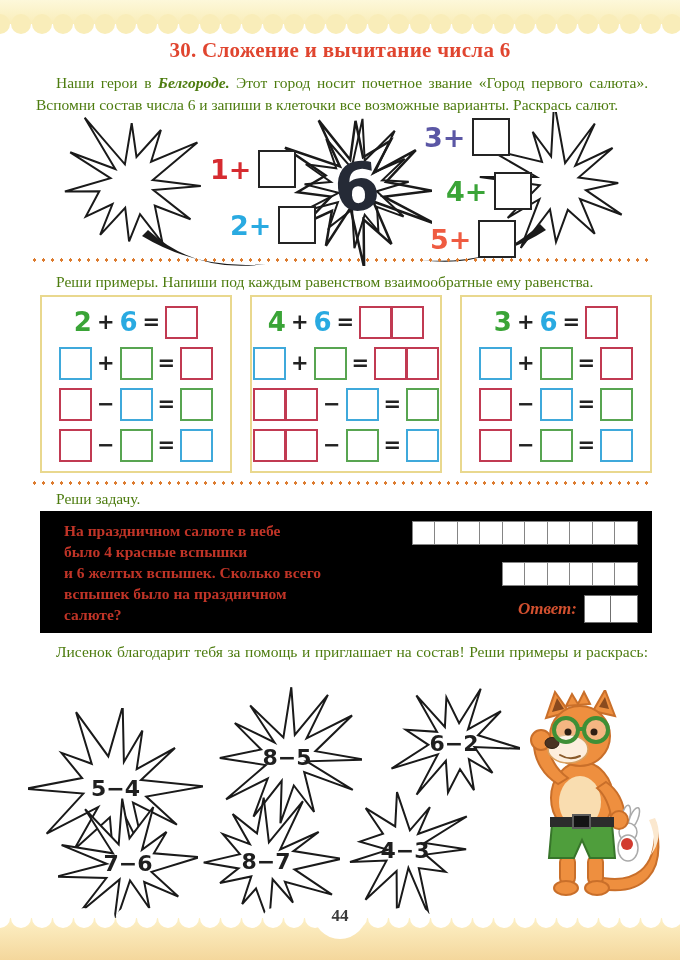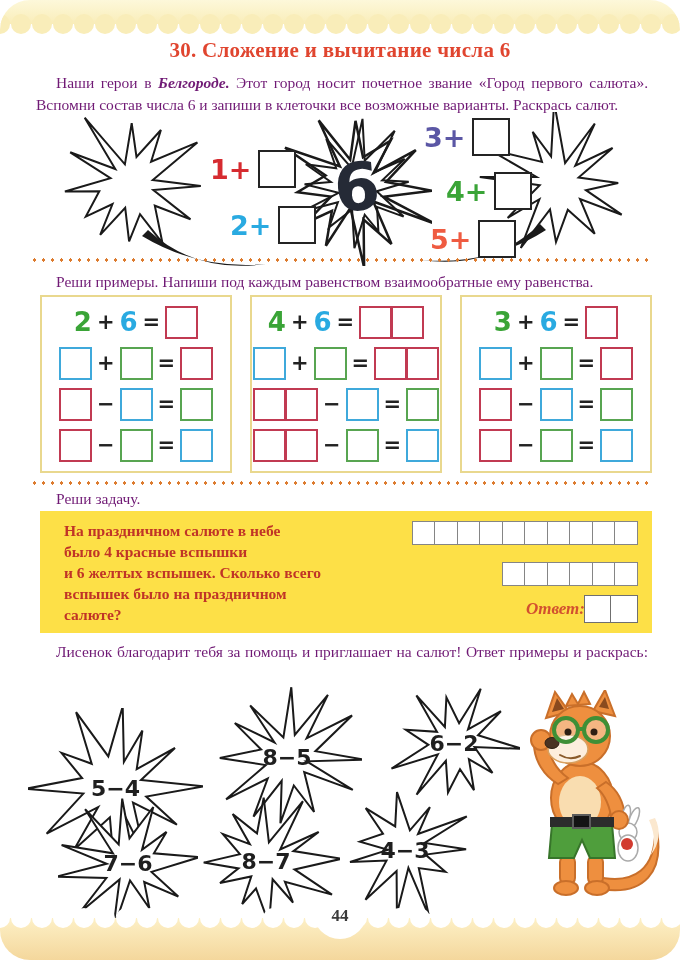--- a/index.html
+++ b/index.html
@@ -1,30 +1,30 @@
 <!DOCTYPE html>
 <html><head>
 <meta charset="utf-8">
 <style>
   html,body{margin:0;padding:0;}
   body{width:680px;height:960px;background:#fff;font-family:"Liberation Serif","DejaVu Serif",serif;}
-  .page{position:relative;width:680px;height:960px;overflow:hidden;background:#fff;border-radius:30px;}
+  .page{position:relative;width:680px;height:960px;overflow:hidden;background:#fff;}
 
   
   .band{position:absolute;left:0;width:680px;z-index:10;}
   .band-top{top:0;height:36px;}
   .band-bottom{bottom:0;height:56px;}
   .page-num{position:absolute;left:0;right:0;top:906px;text-align:center;
     font:bold 17px "Liberation Serif","DejaVu Serif",serif;color:#3a3a3a;z-index:12;}
 
   
   .title{position:absolute;top:38px;left:0;width:680px;margin:0;text-align:center;
     font:bold 21px "Liberation Serif","DejaVu Serif",serif;letter-spacing:.3px;}
   .para{position:absolute;left:36px;width:612px;margin:0;font-size:15.5px;line-height:1.42;
-    color:#701a75;text-align:justify;text-indent:20px;}
+    color:#4d7c0f;text-align:justify;text-indent:20px;}
   .intro{top:72px;}
   .instruction{top:271px;}
   .task-label{top:488px;}
   .coloring-line1{top:641px;text-align-last:justify;}
   .coloring-line2{top:663px;text-indent:0;text-align:left;}
   .coloring-line2 .it{font-style:italic;}
 
   
   .dotted{position:absolute;left:30px;width:620px;height:4px;background-repeat:repeat-x;
     background-image:radial-gradient(circle,#dd7b2e 1.6px,rgba(0,0,0,0) 1.8px);background-size:9px 4px;}
@@ -53,26 +53,26 @@
   .b-red{border-color:#c13a52;color:#c13a52;}
   .b-green{border-color:#58a551;color:#58a551;}
   .b-blue{border-color:#3fa9db;color:#3fa9db;}
 
   
   .watermark{position:absolute;top:430px;left:0;width:680px;text-align:center;z-index:6;
     font:bold 56px "DejaVu Sans","Liberation Sans",sans-serif;letter-spacing:0;
     color:rgba(240,241,244,.72);-webkit-text-stroke:2px rgba(138,142,152,.65);pointer-events:none;}
 
   
-  .task-box{position:absolute;top:511px;left:40px;width:612px;height:122px;background:#fde047;}
+  .task-box{position:absolute;top:511px;left:40px;width:612px;height:122px;background:#000000;}
   .problem{position:absolute;left:24px;top:10px;font-size:15.5px;font-weight:bold;line-height:1.35;color:#c03427;}
   .trow{position:absolute;right:14px;display:flex;}
   .trow.r1{top:10px;}
   .trow.r2{top:51px;}
-  .trow.ans{bottom:10px;align-items:center;}
+  .trow.ans{bottom:10px;align-items:center;gap:8px;}
   .cell{width:22px;height:22px;border:1.5px solid #858585;background:#fff;margin-left:-1.5px;}
   .cell.big{width:26px;height:26px;border-color:#6f6f6f;}
   .answer-label{font:bold italic 17px "Liberation Serif","DejaVu Serif",serif;}
 
   
   .burst{position:absolute;z-index:1;}
   .burst svg{position:absolute;inset:0;}
   .burst-label{position:absolute;inset:0;display:flex;align-items:center;justify-content:center;
     font:bold 22px "DejaVu Sans","Liberation Sans",sans-serif;color:#1f1f1f;}
   .fox{position:absolute;left:502px;top:690px;z-index:2;}
@@ -301,21 +301,21 @@
       </div>
     <div class="trow ans">
       <span class="answer-label" style="color: rgb(210, 80, 47);">Ответ:</span>
       <span style="display:flex;">
           <div class="cell big"></div>
           <div class="cell big"></div>
         </span>
     </div>
   </div>
 
-  <p class="para coloring-line1">Лисенок благодарит тебя за помощь и приглашает на салют! Ответ примеры и раскрась:</p>
+  <p class="para coloring-line1">Лисенок благодарит тебя за помощь и приглашает на состав! Реши примеры и раскрась:</p>
 
   <div class="burst" style="left:28px;top:708px;width:175px;height:160px;">
     <svg viewBox="0 0 175 160" width="175" height="160">
         <polygon fill="#fff" stroke="#1a1a1a" stroke-width="2" points="176.0,78.3 118.2,88.6 148.9,116.7 105.0,94.6 117.1,147.9 97.7,109.6 86.8,167.9 81.9,109.3 46.0,141.8 70.1,99.2 18.6,125.6 55.3,85.6 -2.2,80.8 54.1,70.1 33.5,44.9 63.7,55.8 48.1,4.2 80.3,48.4 94.7,-1.6 95.9,53.9 114.4,22.6 108.7,61.1 147.0,40.0 113.0,71.9"></polygon>
       </svg>
     <div class="burst-label">5−4</div>
   </div>
   <div class="burst" style="left:212px;top:686px;width:150px;height:142px;">
     <svg viewBox="0 0 150 142" width="150" height="142">
         <polygon fill="#fff" stroke="#1a1a1a" stroke-width="2" points="152.7,73.6 94.6,75.3 140.8,103.9 92.2,86.0 102.1,126.0 81.8,99.5 68.4,137.2 69.7,94.8 41.5,130.7 55.7,92.5 14.1,113.3 53.8,79.1 7.8,71.9 49.1,63.5 22.8,37.1 62.5,56.4 38.2,19.5 71.4,51.5 79.3,1.2 82.8,48.9 115.9,8.9 94.6,52.3 140.1,29.5 103.4,65.2"></polygon>

